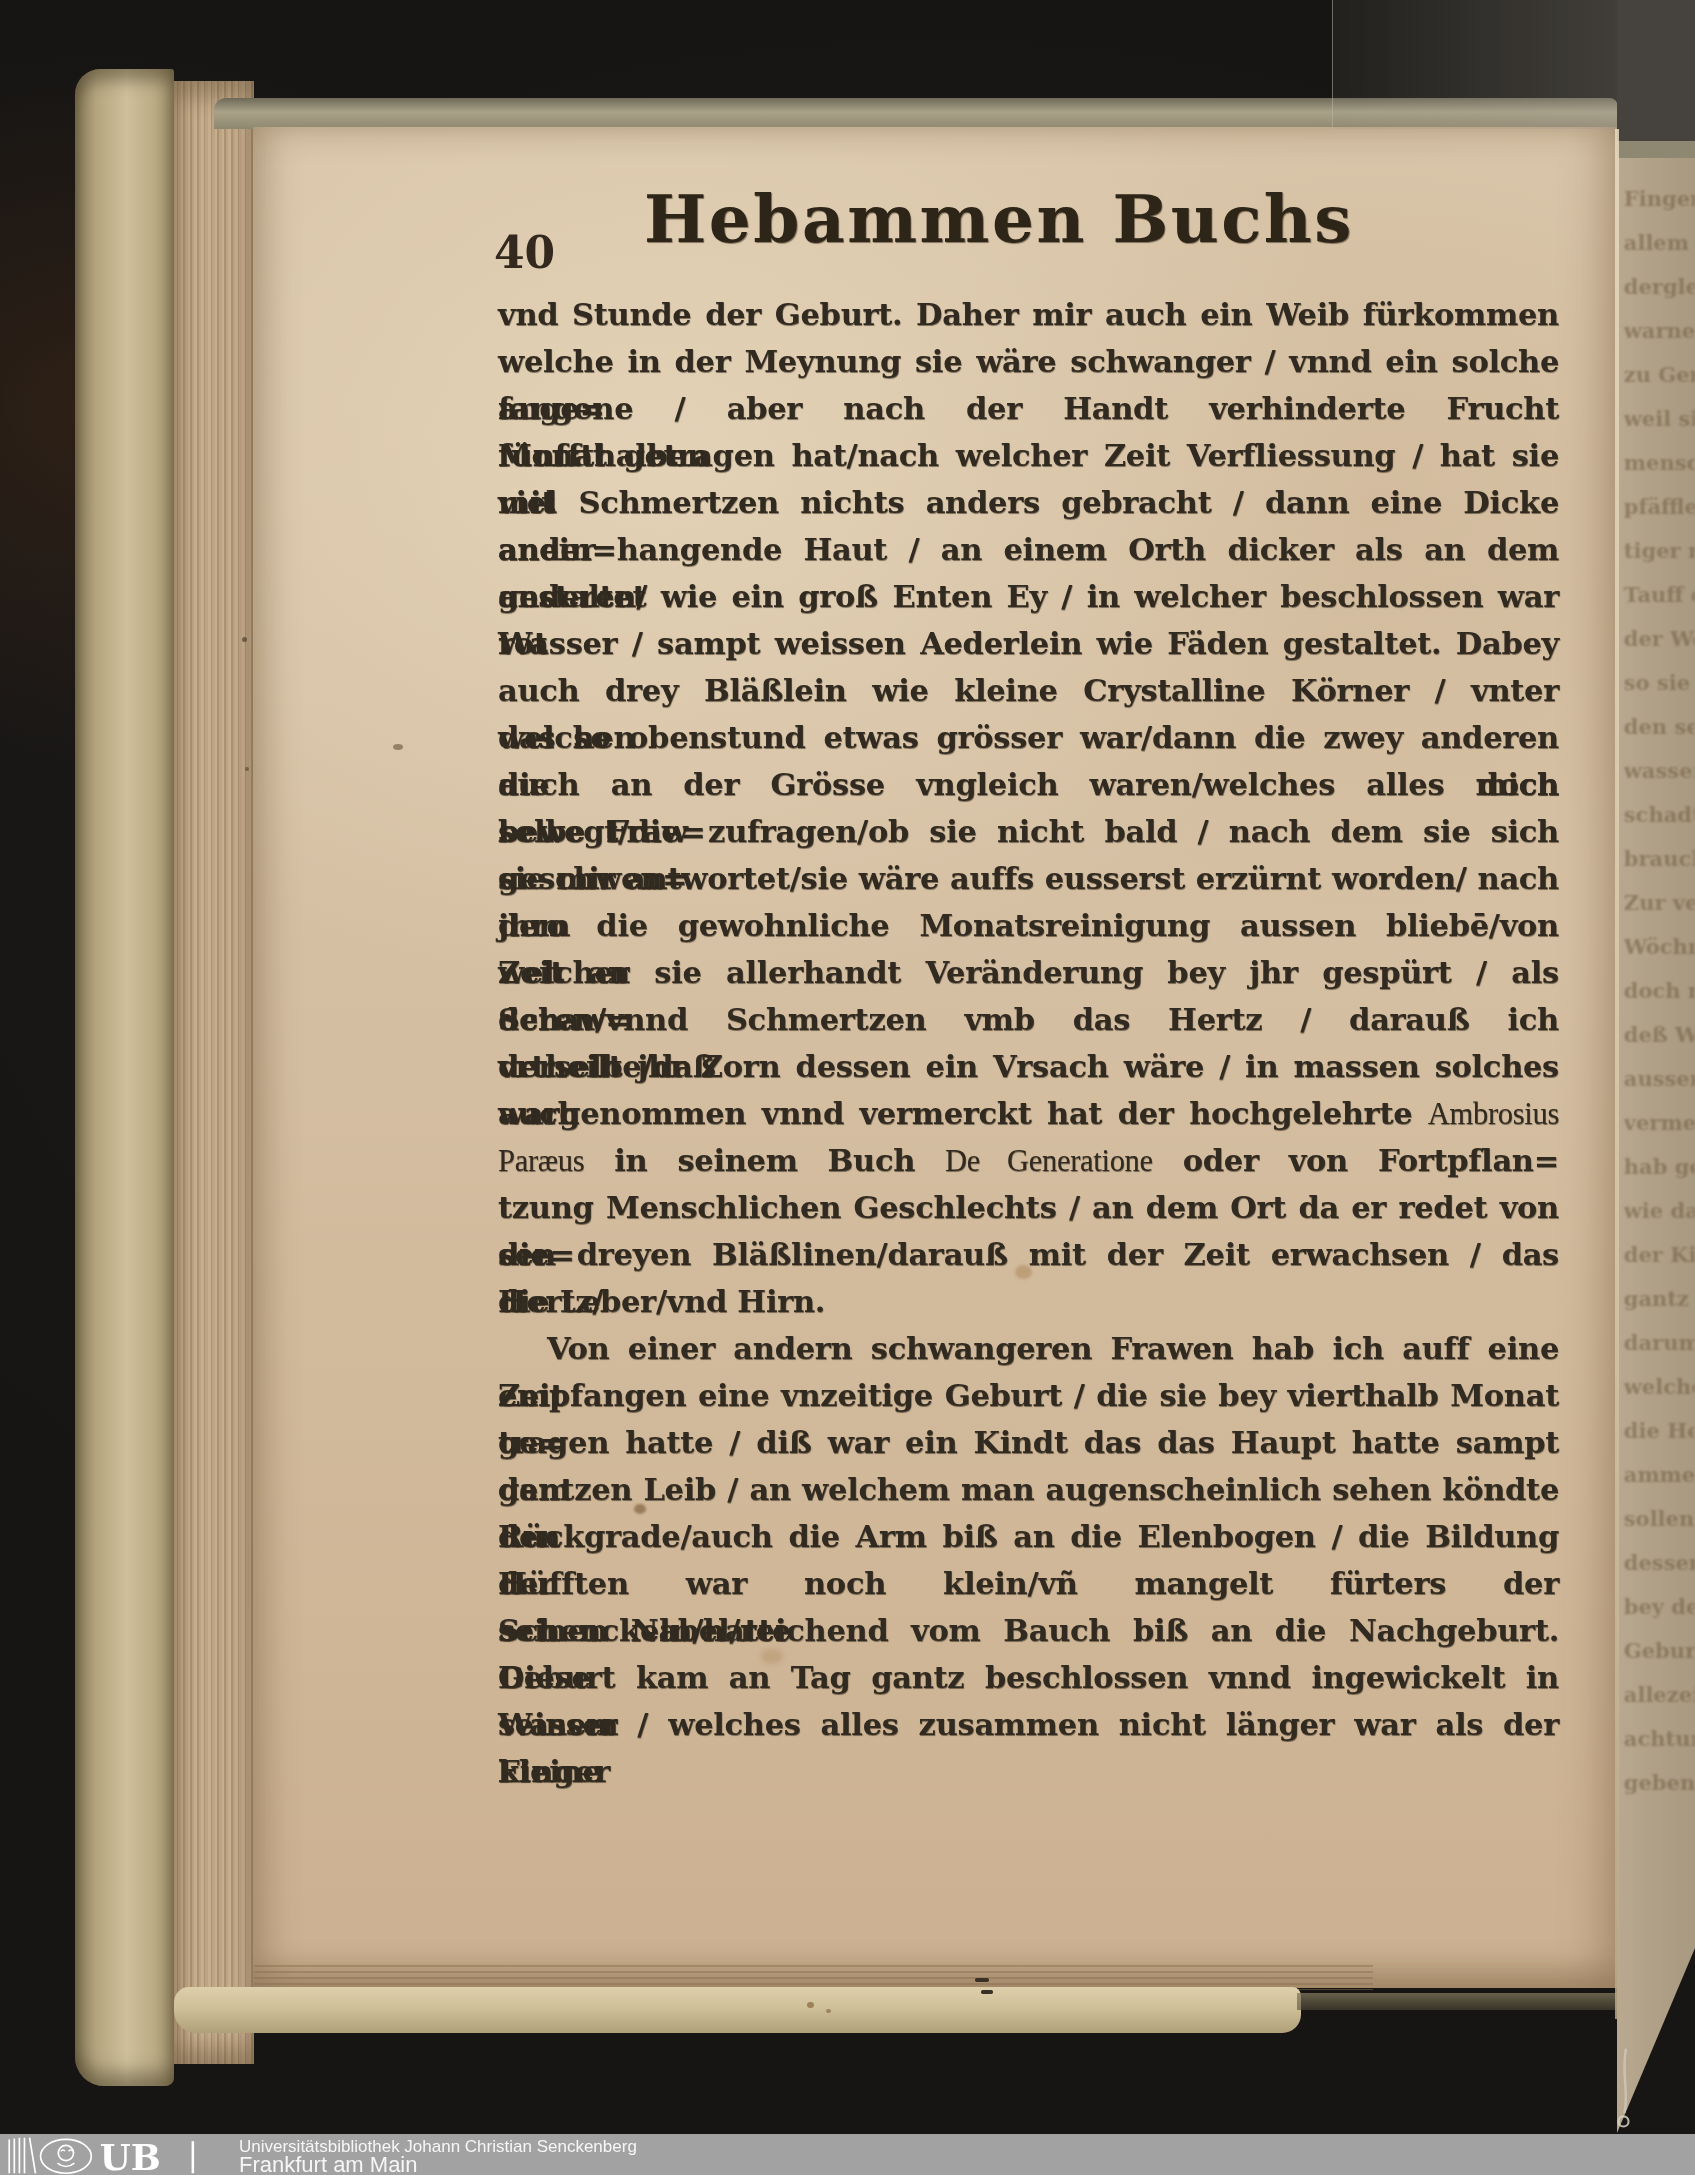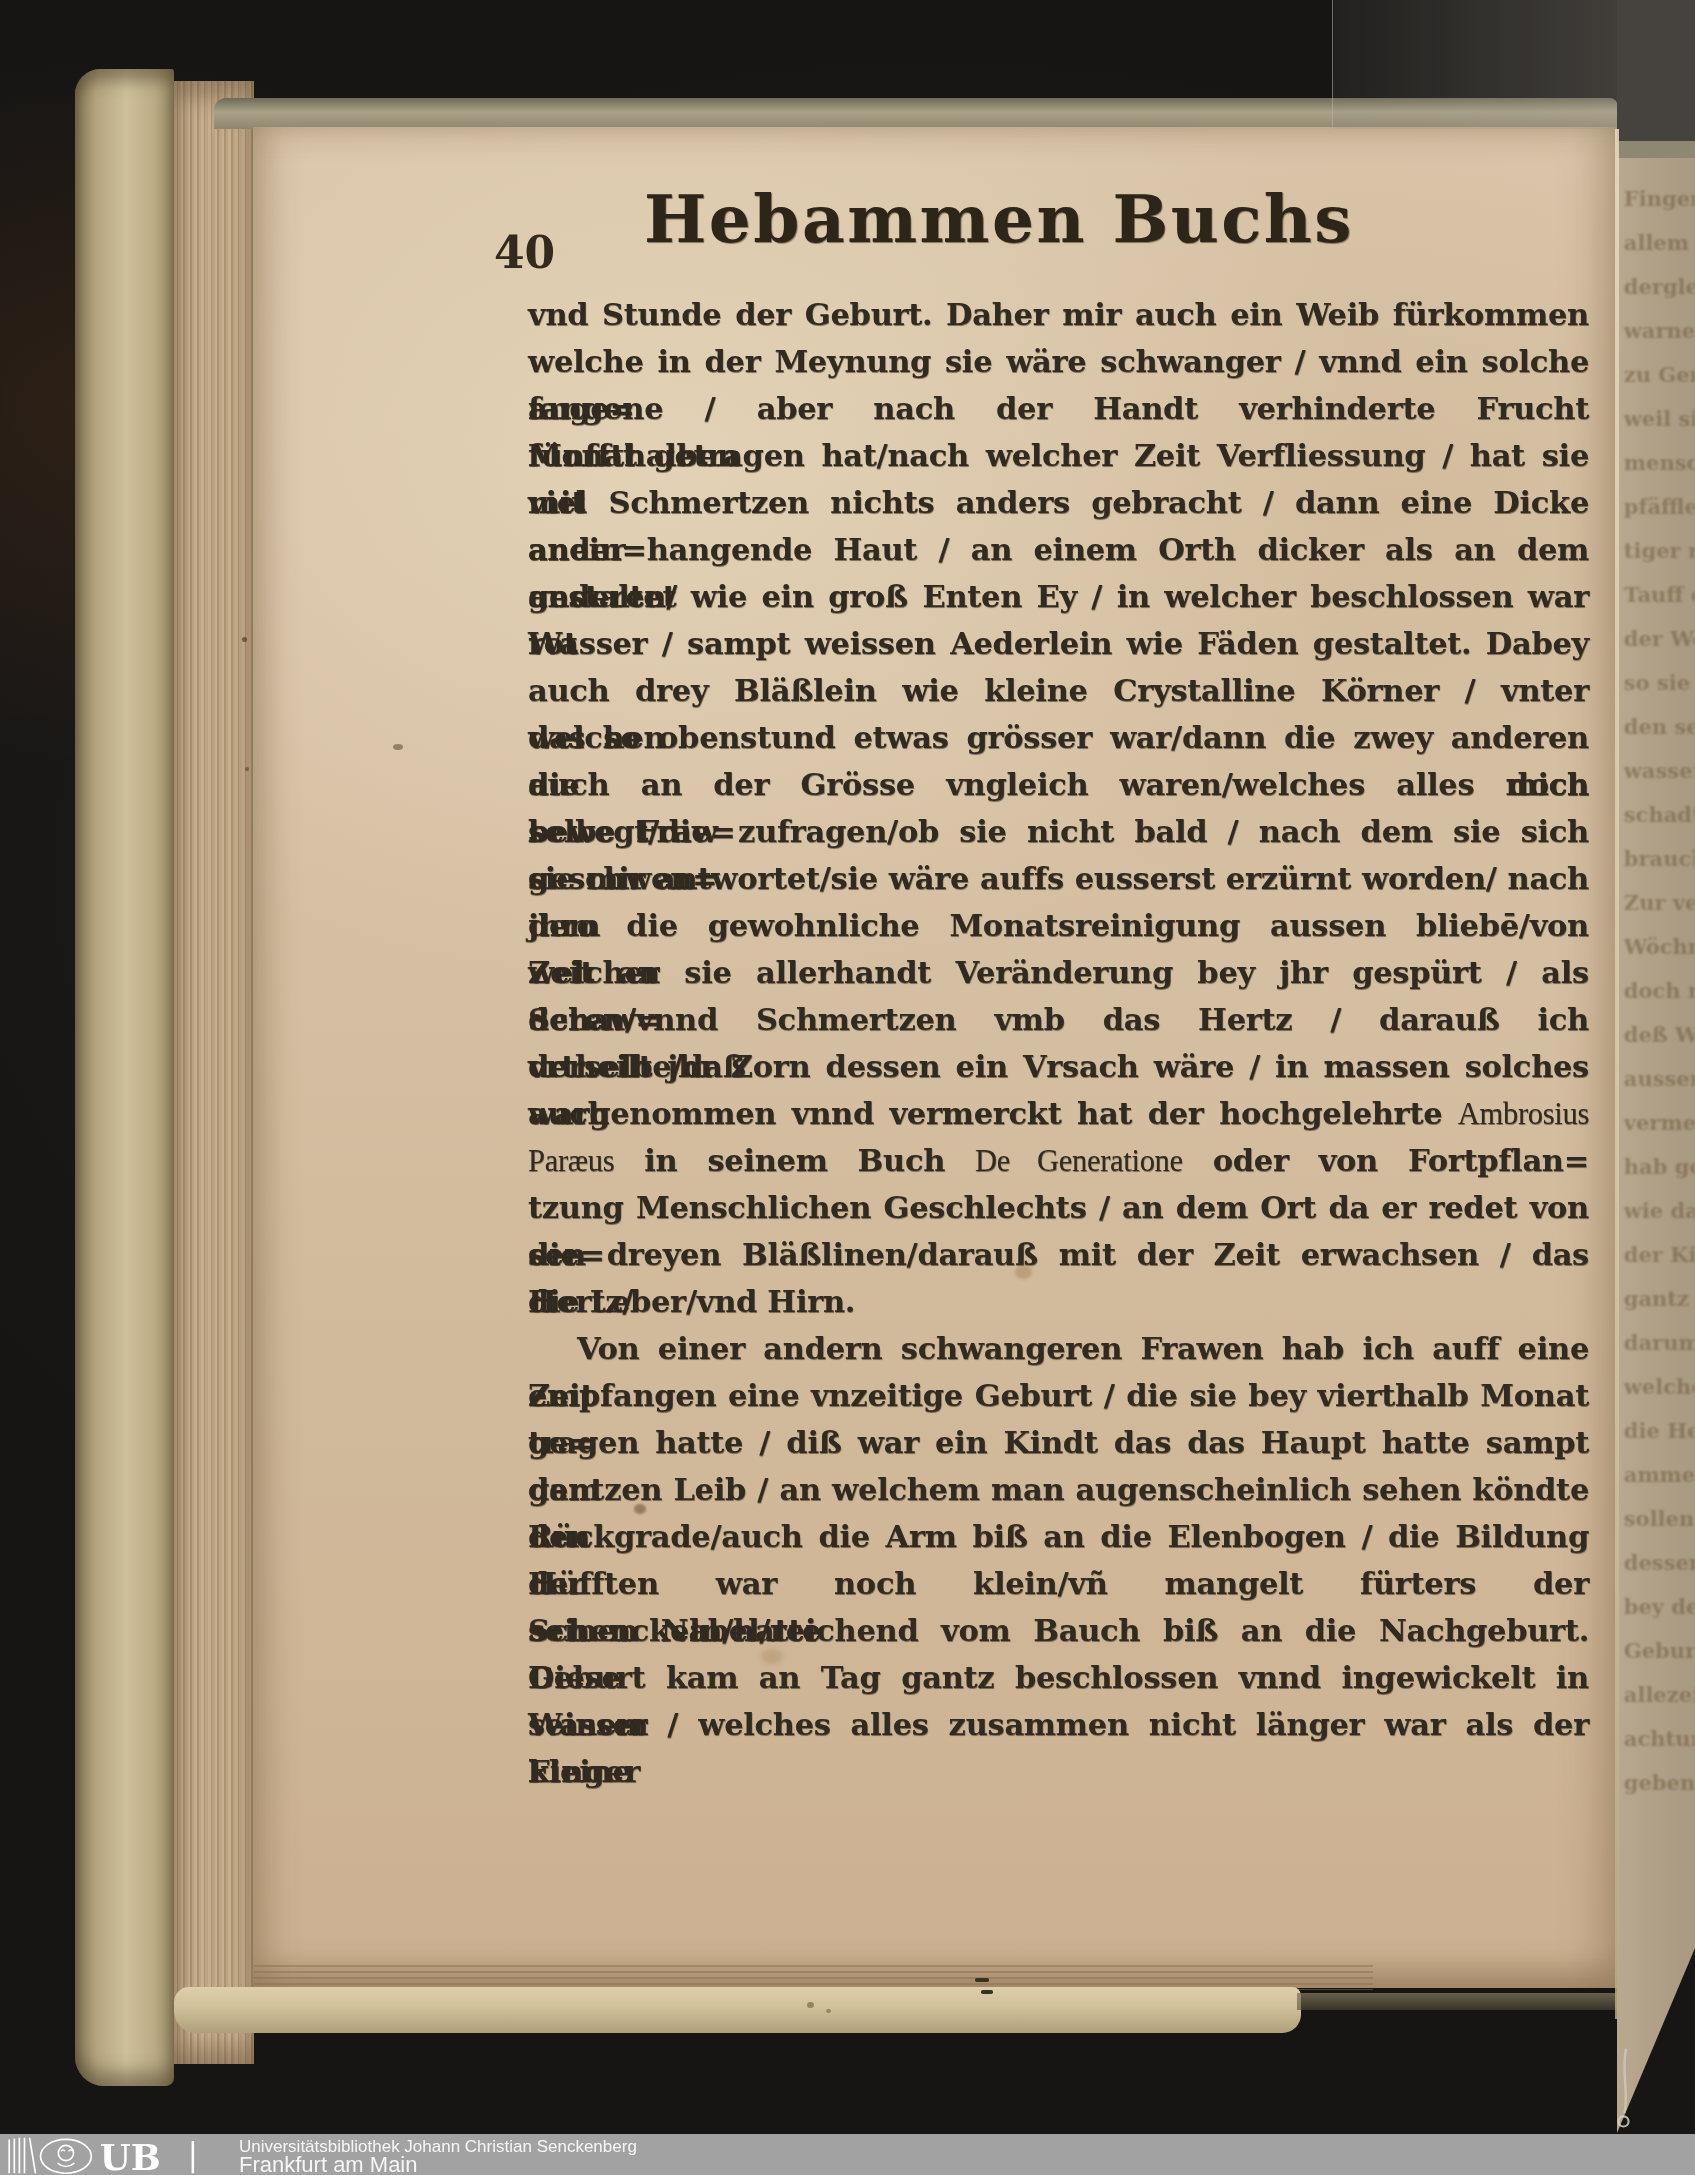--- a/index.html
+++ b/index.html
@@ -49,21 +49,21 @@
       background:linear-gradient(180deg,#e9dcc1,#d8c8a8 60%,#b8a888);opacity:.85;}
   .fragments{position:absolute;left:6.8px;top:177px;width:71px;}
   .fragment{height:44px;line-height:44px;font-size:21px;font-weight:700;white-space:nowrap;
       overflow:hidden;color:#6f5c3e;opacity:.55;filter:blur(1.2px);}
   .thread{position:absolute;left:1609px;top:2047px;}
   
   .page-number{position:absolute;left:494px;top:210px;font-size:44px;font-weight:700;color:#33291e;margin-top:17px;}
   .running-title{position:absolute;left:498px;top:180px;width:1061px;padding-right:59px;box-sizing:border-box;
       text-align:center;font-size:66px;font-weight:700;letter-spacing:2.5px;color:#2e2519;
       text-shadow:0.8px 0.8px 0.8px rgba(45,32,18,.5);}
-  .text-block{position:absolute;left:498px;top:291px;width:1061px;color:#312a20;margin-left:30px;}
+  .text-block{position:absolute;left:498px;top:291px;width:1061px;color:#312a20;}
   .line{height:47px;line-height:47px;font-size:30.5px;font-weight:700;letter-spacing:-0.3px;
       text-align:justify;text-align-last:justify;text-shadow:0.5px 0.5px 0.7px rgba(48,36,22,.55);}
   .line.flush{text-align-last:left;}
   .line.indent{text-indent:49px;}
   .line .roman{font-weight:400;font-family:"Liberation Serif",serif;}
   .catchword{height:47px;line-height:47px;font-size:30.5px;font-weight:700;color:#312a20;
       text-align:left;padding-right:44px;text-shadow:0.5px 0.5px 0.7px rgba(48,36,22,.55);}
   
   .stain{position:absolute;border-radius:50%;}
   .s1{left:634px;top:1504px;width:12px;height:10.2px;background:rgba(110,75,40,.55);filter:blur(0.8px);}

